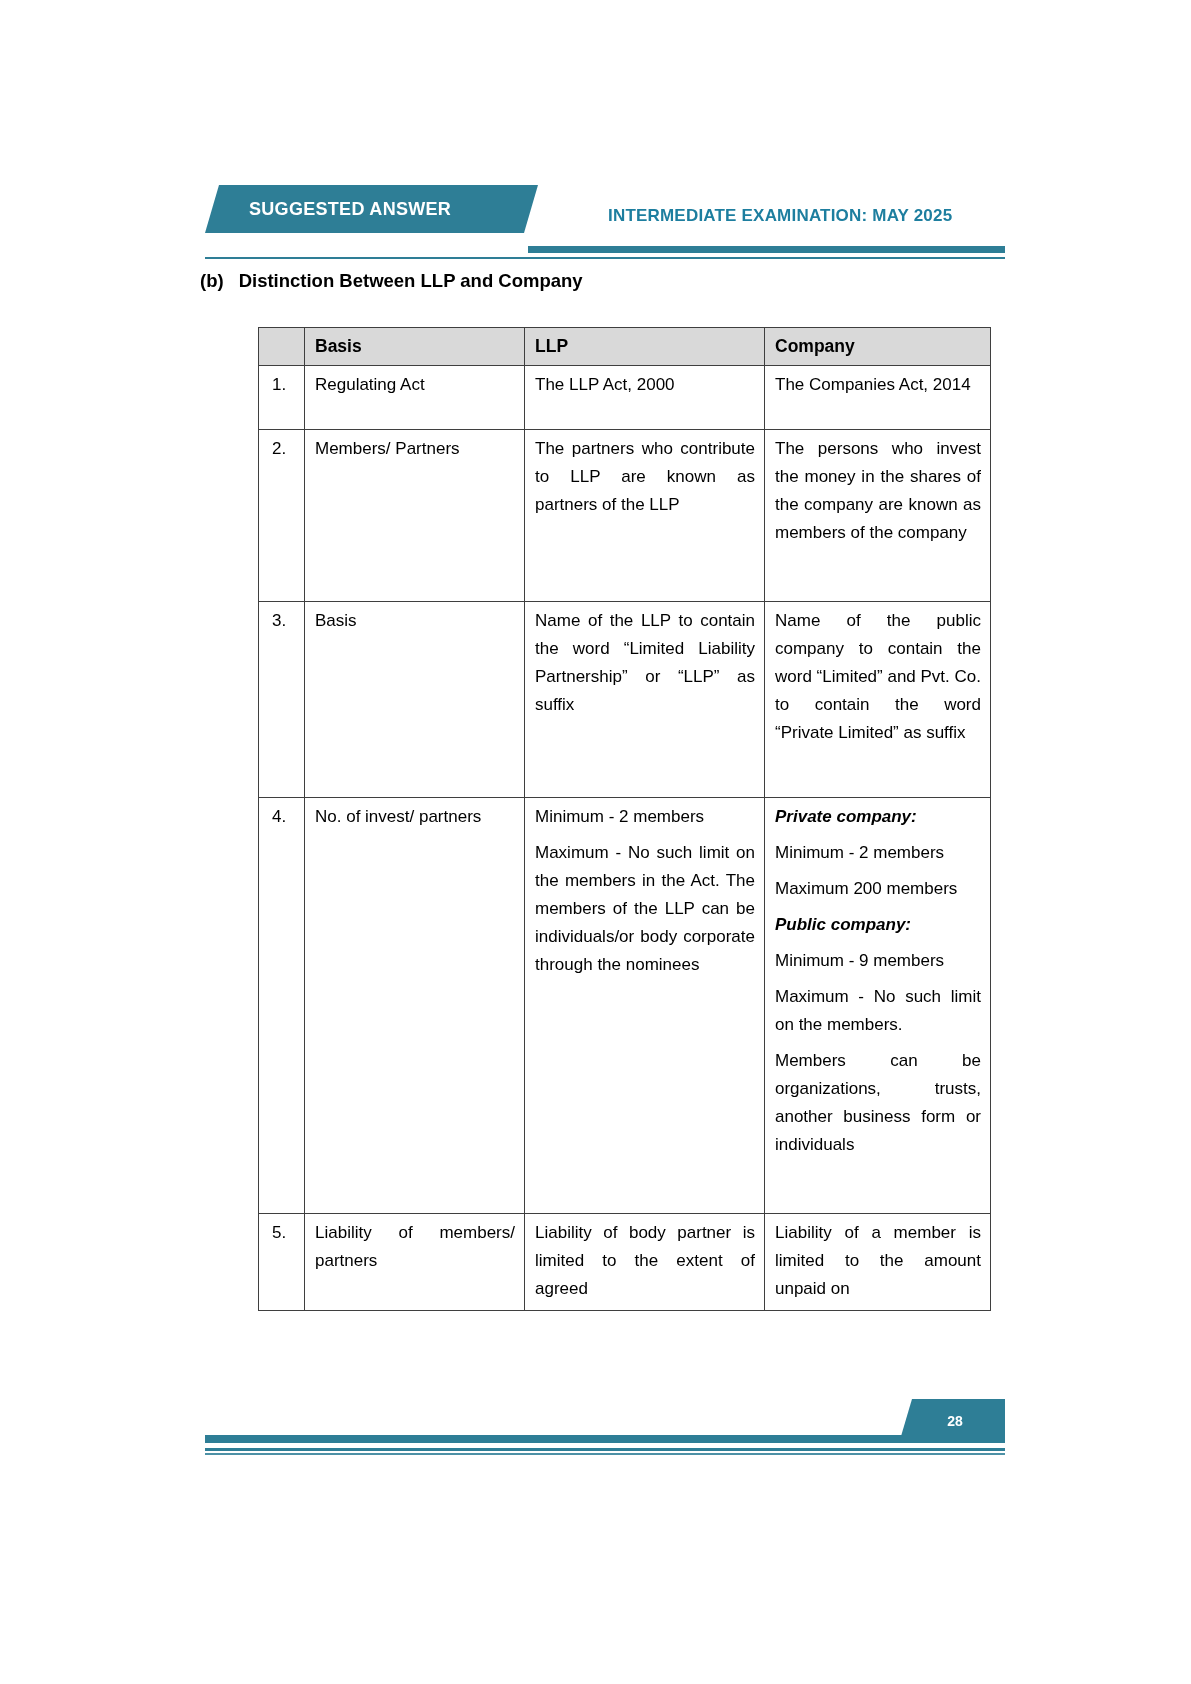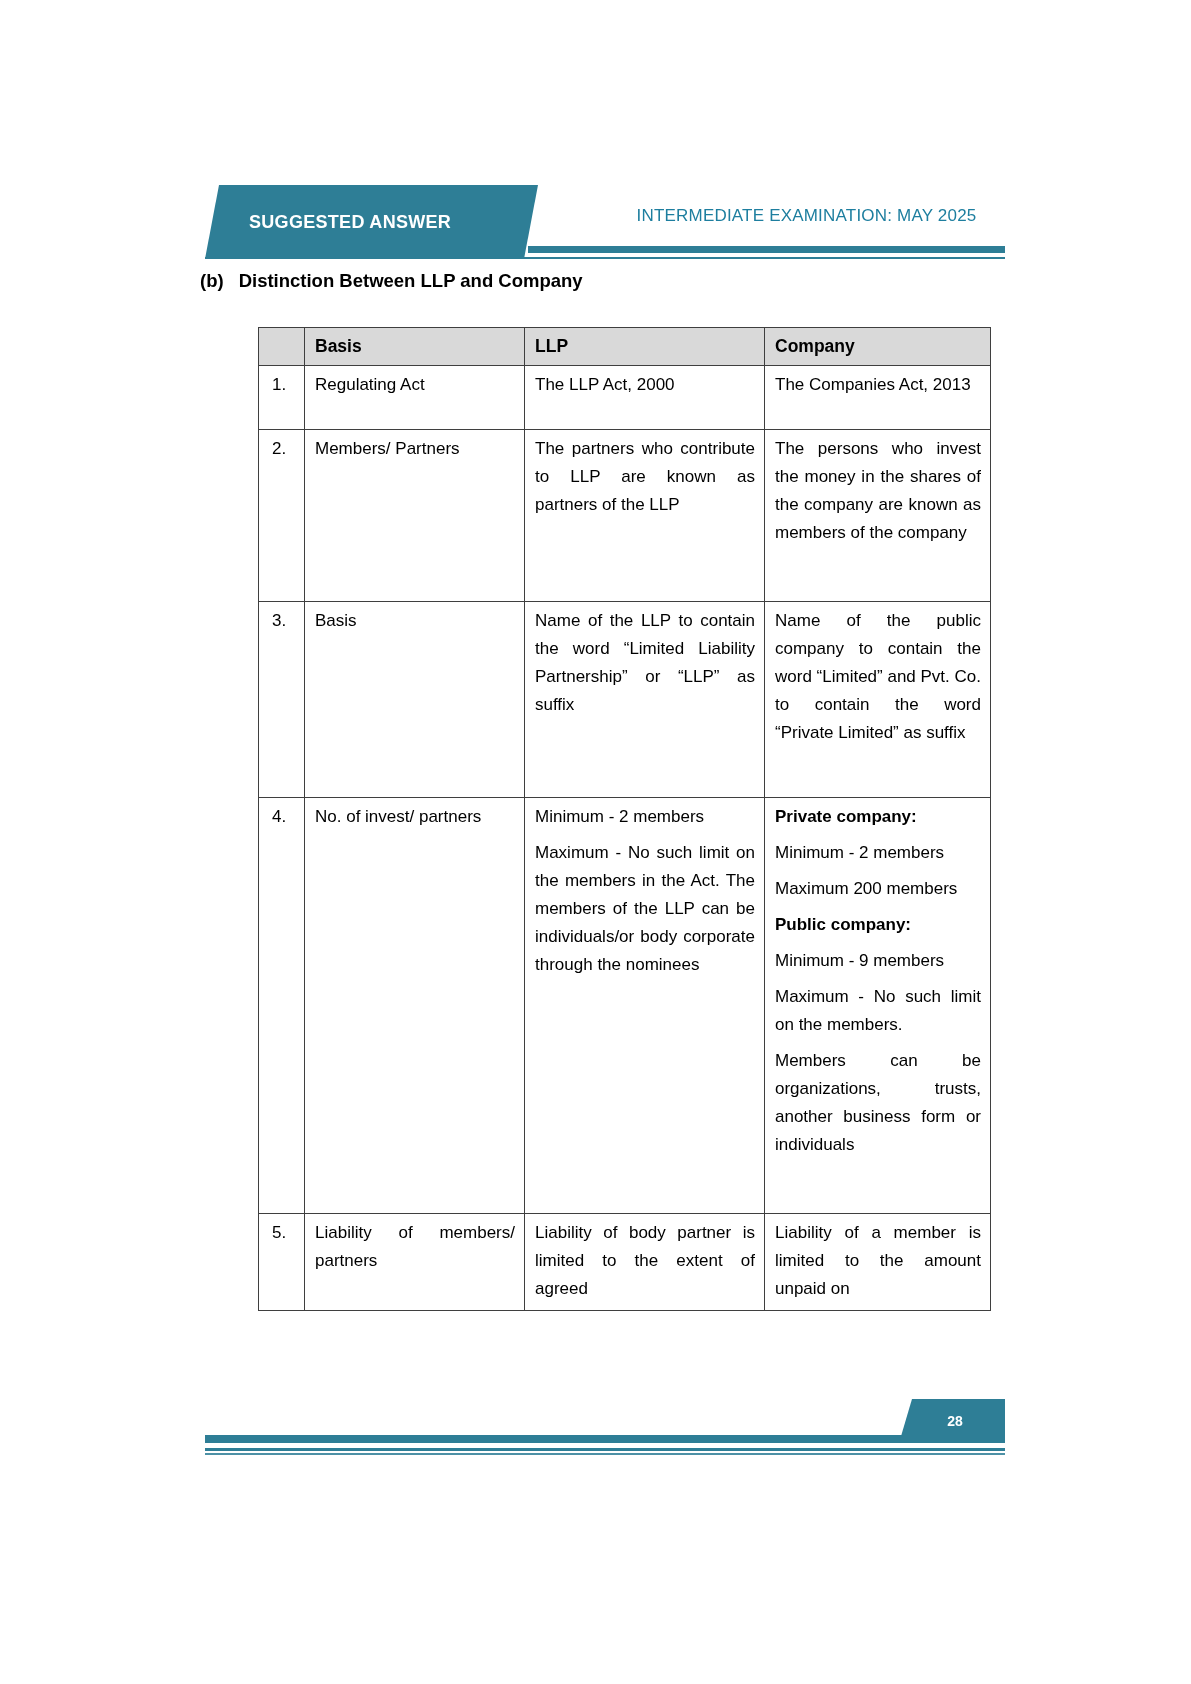--- a/index.html
+++ b/index.html
@@ -6,41 +6,41 @@
   html, body { margin: 0; padding: 0; }
   body {
     width: 1191px; height: 1684px; position: relative;
     background: #ffffff; color: #000;
     font-family: "Liberation Sans", sans-serif;
   }
 
   
   .banner {
     position: absolute; left: 205px; top: 185px;
-    width: 333px; height: 74px;
+    width: 333px; height: 48px;
     background: var(--accent);
     clip-path: polygon(14px 0, 100% 0, calc(100% - 14px) 100%, 0 100%);
     display: flex; align-items: center;
     z-index: 2;
   }
   .banner-text {
     color: #fff; font-weight: bold; font-size: 18px;
     letter-spacing: .3px; padding-left: 44px; white-space: nowrap;
   }
   .rule-thick-top {
     position: absolute; left: 528px; top: 246px;
     width: 477px; height: 7px; background: var(--accent); z-index: 1;
   }
   .rule-thin-top {
     position: absolute; left: 205px; top: 257px;
     width: 800px; height: 2px; background: var(--accent); z-index: 1;
   }
   .exam-title {
     position: absolute; top: 206px; left: 608px; width: 397px;
-    text-align: center; font-weight: normal; font-size: 17px;
+    text-align: left; font-weight: bold; font-size: 17px;
     color: var(--accent-text); letter-spacing: .2px; white-space: nowrap;
   }
 
   
   .section-heading {
     position: absolute; left: 200px; top: 270px;
     display: flex; gap: 15px;
     font-weight: bold; font-size: 18.5px; color: #000;
   }
 
@@ -60,21 +60,21 @@
     background: var(--th-bg);
     text-align: left; font-size: 17.5px; font-weight: bold;
     height: 38px; padding-top: 4px; padding-bottom: 4px;
   }
   .llp-table td { text-align: justify; text-justify: inter-word; }
   .llp-table td.num-cell {
     text-align: left; padding-left: 13px;
   }
   .cell-para { margin: 0 0 8px 0; }
   .cell-para:last-child { margin-bottom: 0; }
-  .cell-para.bold { font-weight: bold; text-align: left; }
+  .cell-para.bold { font-weight: bold; text-align: left; font-style: italic; }
   
   .llp-table tbody tr:nth-child(1) { height: 64px; }
   .llp-table tbody tr:nth-child(2) { height: 172px; }
   .llp-table tbody tr:nth-child(3) { height: 196px; }
   .llp-table tbody tr:nth-child(4) { height: 416px; }
   .llp-table tbody tr:nth-child(5) { height: 96px; }
 
   
   .footer-bar {
     position: absolute; left: 205px; top: 1435px;
@@ -131,21 +131,21 @@
         <td class="num-cell">
           <p class="cell-para">1.</p>
         </td>
         <td>
           <p class="cell-para">Regulating Act</p>
         </td>
         <td>
           <p class="cell-para">The LLP Act, 2000</p>
         </td>
         <td>
-          <p class="cell-para">The Companies Act, 2013</p>
+          <p class="cell-para">The Companies Act, 2014</p>
         </td>
       </tr>
       <tr>
         <td class="num-cell">
           <p class="cell-para">2.</p>
         </td>
         <td>
           <p class="cell-para">Members/ Partners</p>
         </td>
         <td>

